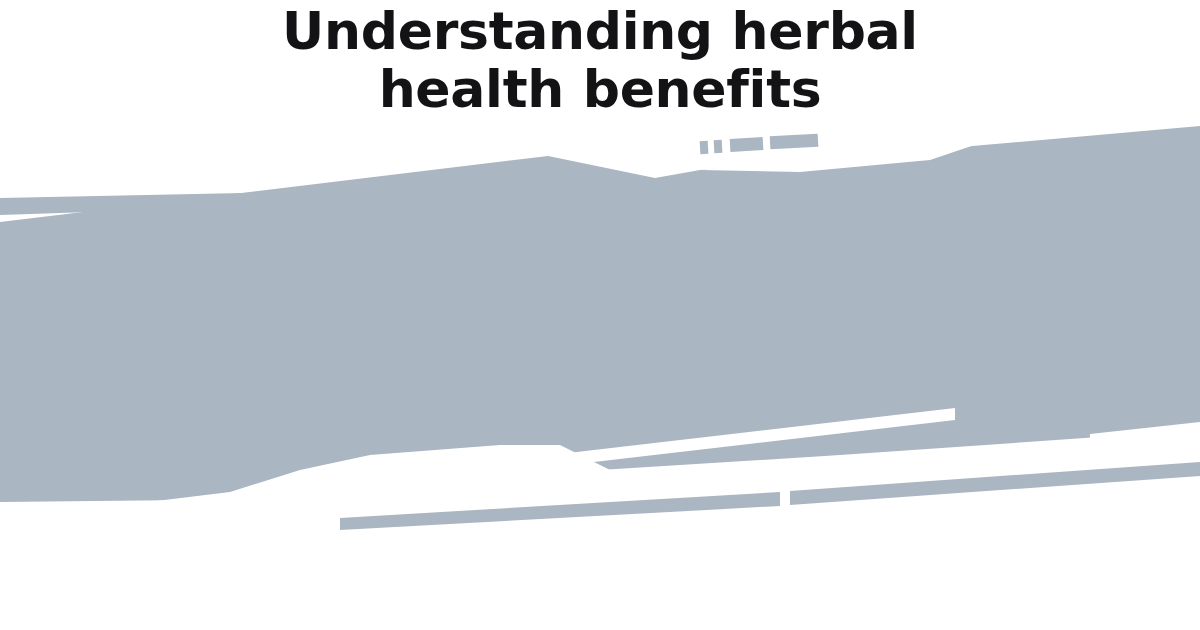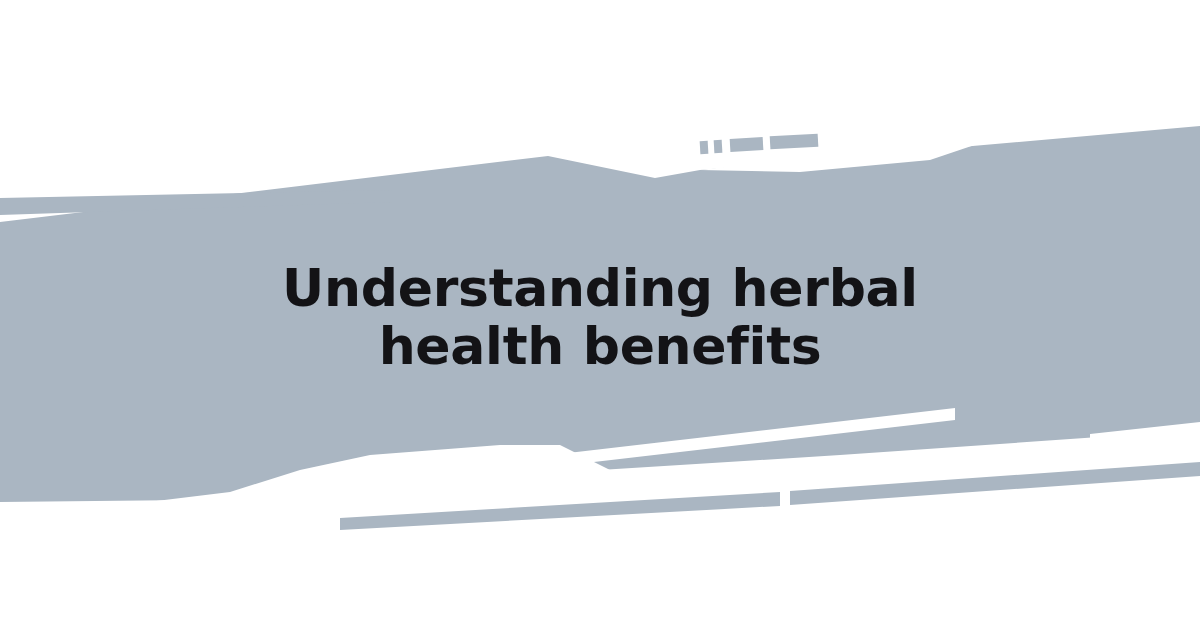--- a/index.html
+++ b/index.html
@@ -28,21 +28,21 @@
     height: 630px;
     display: block;
   }
   .title-layer {
     position: absolute;
     left: 0;
     top: 0;
     width: 1200px;
     height: 630px;
     display: flex;
-    align-items: center;
+    align-items: flex-start;
     justify-content: center;
     pointer-events: none;
   }
   .title-text {
     width: 760px;
     margin: 0;
     padding: 0;
     text-align: center;
     font-family: "DejaVu Sans", sans-serif;
     font-size: 52px;

